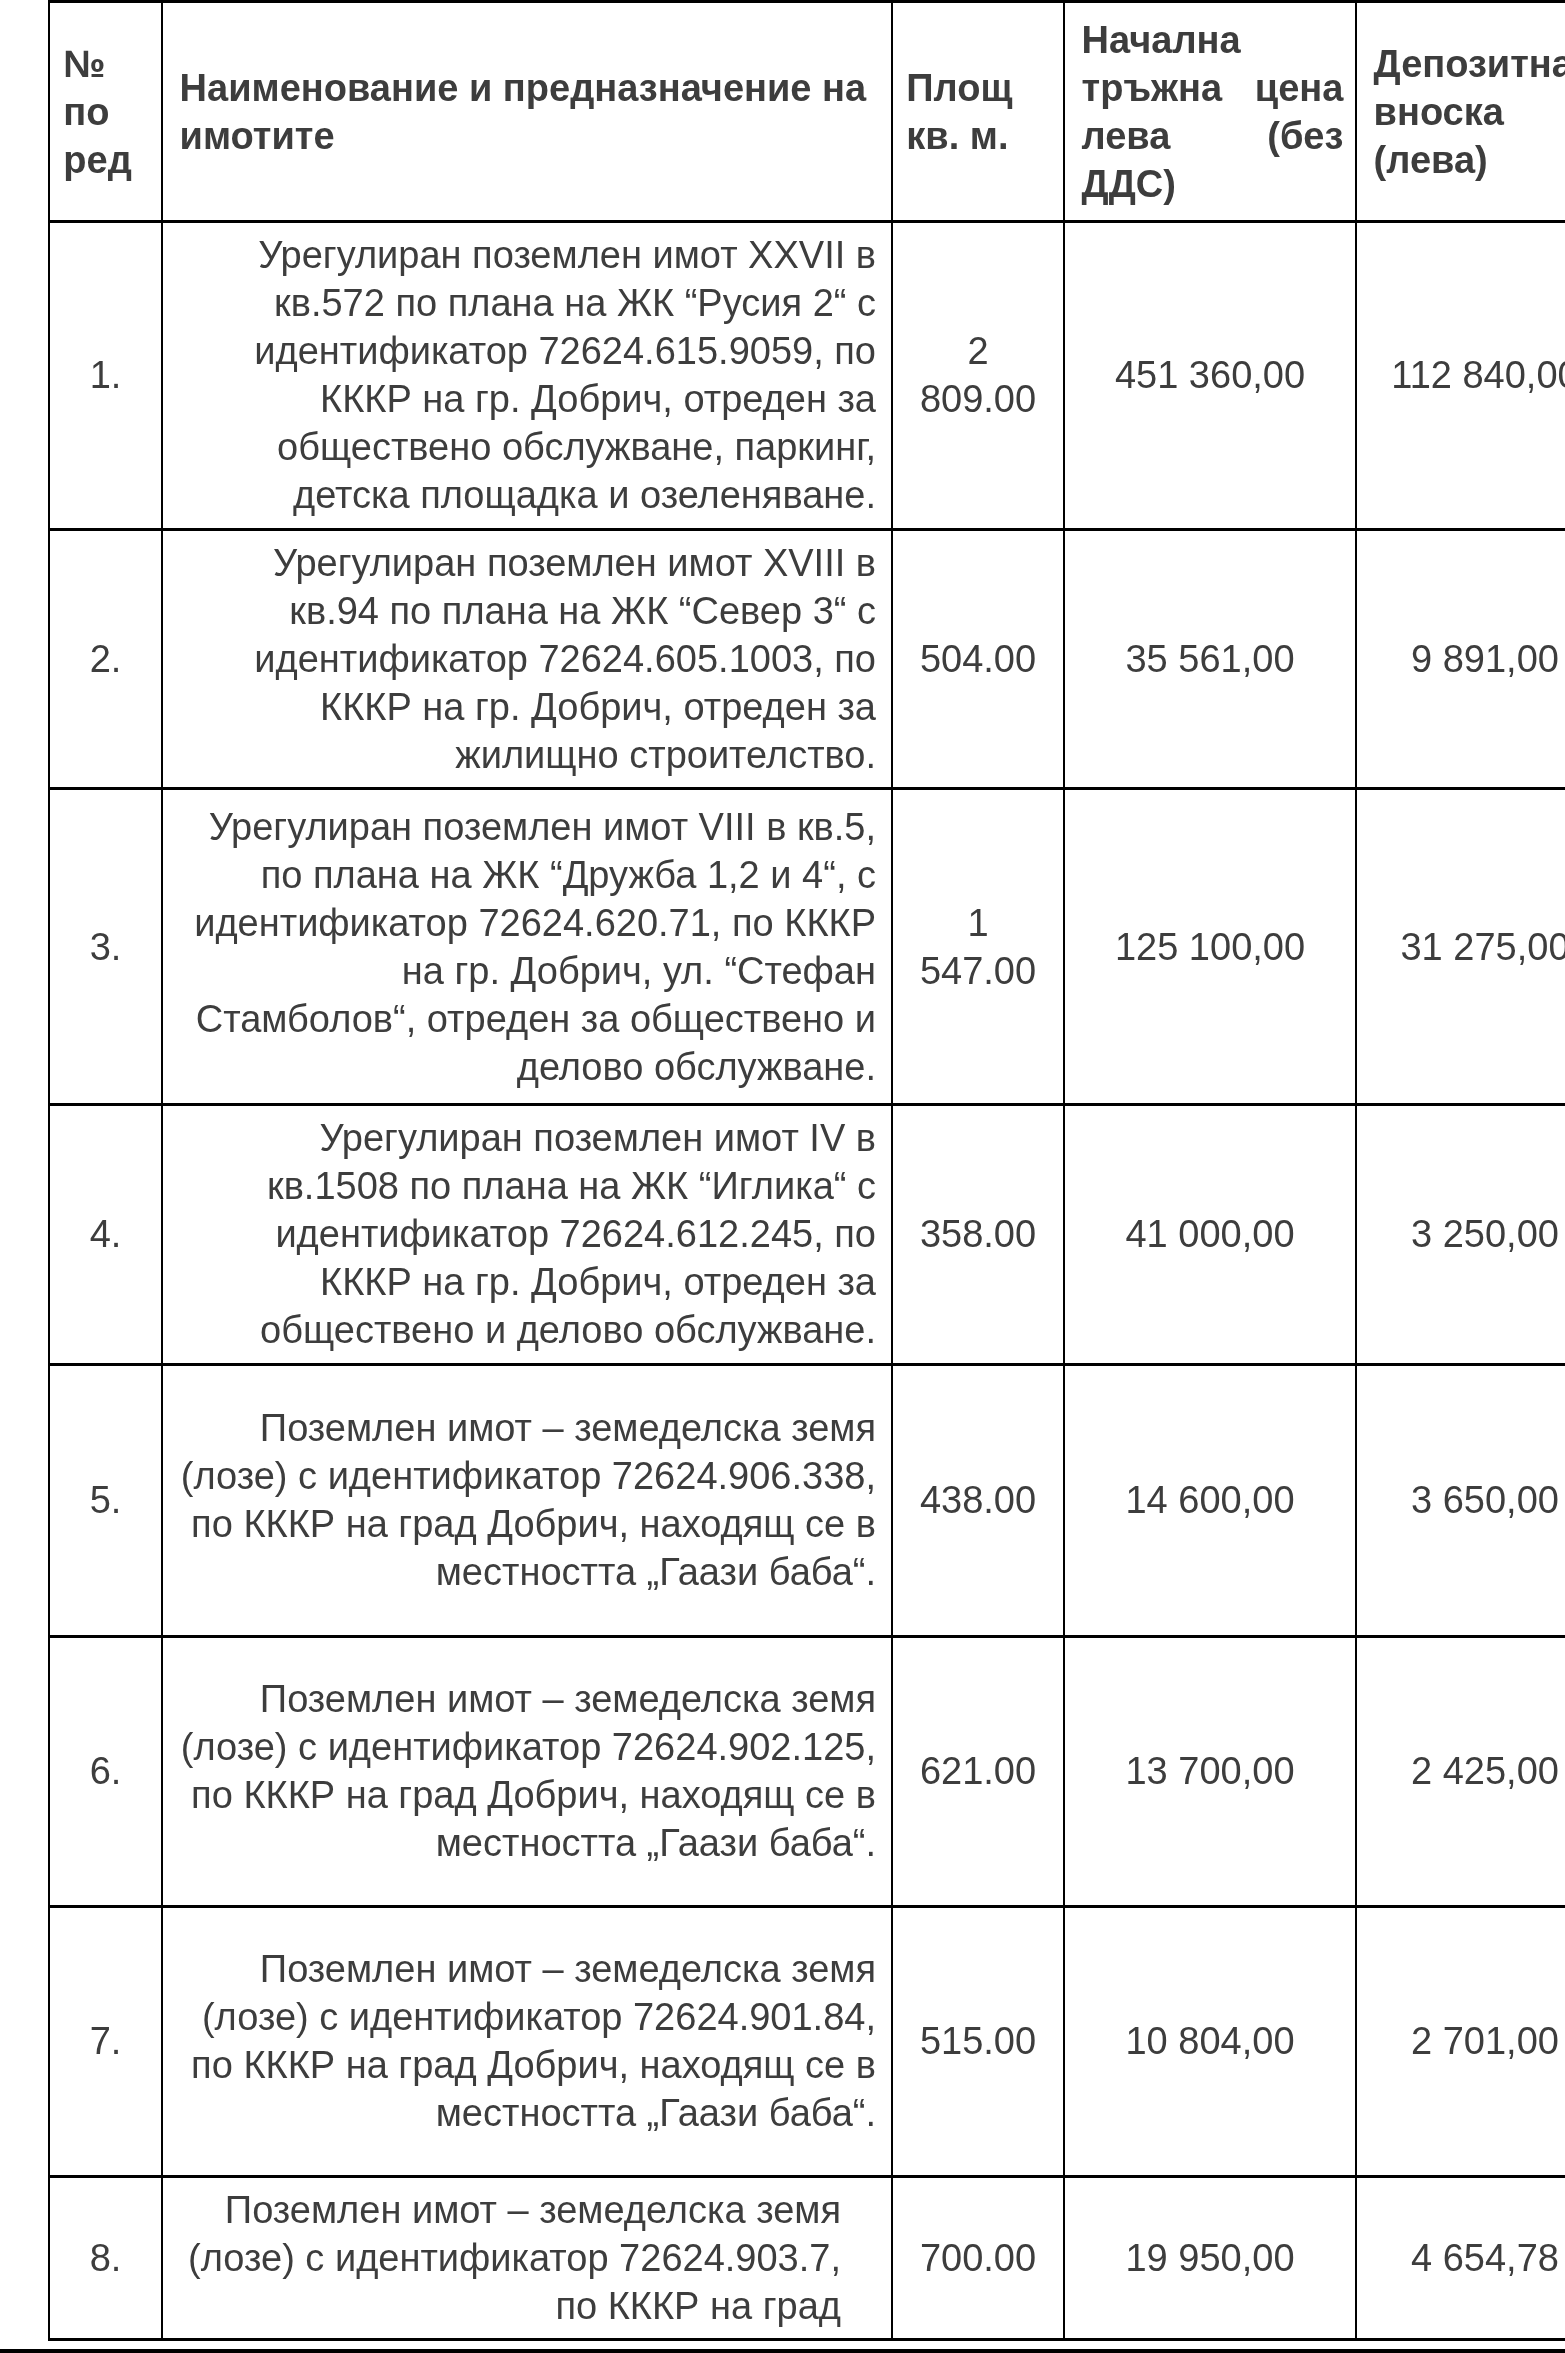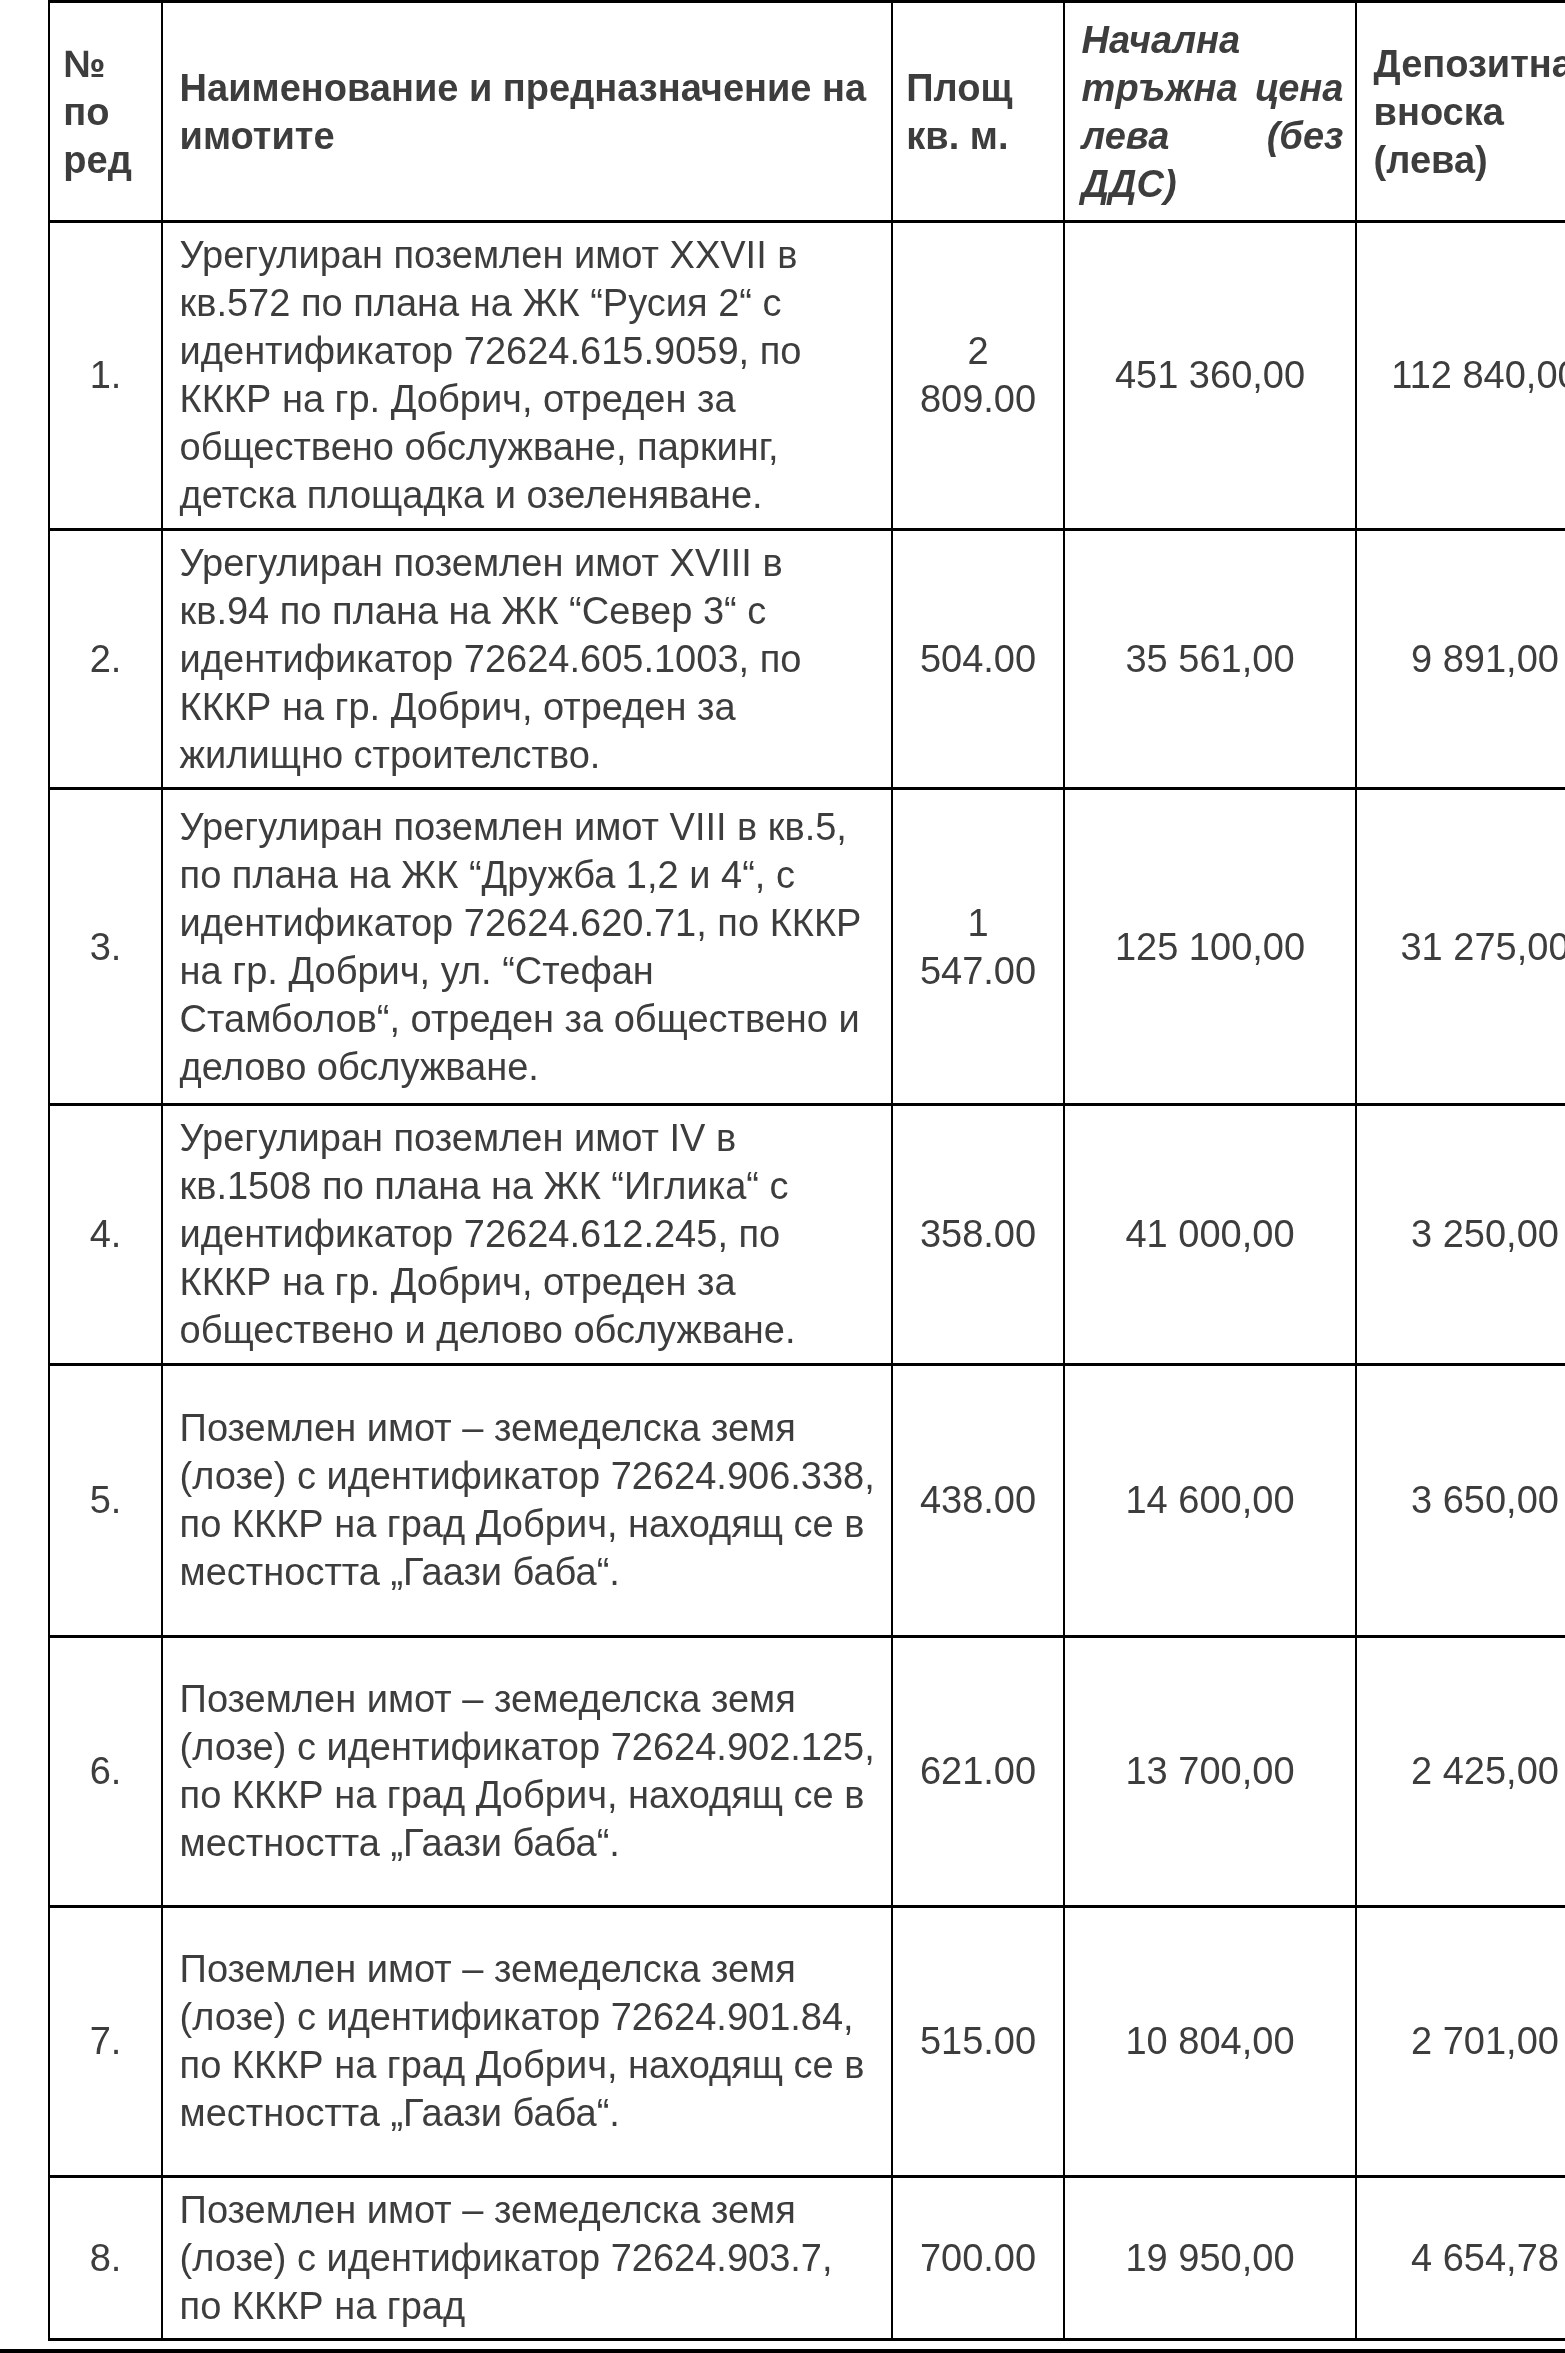--- a/index.html
+++ b/index.html
@@ -33,24 +33,24 @@
     overflow:hidden;
     box-sizing:border-box;
   }
   thead tr{height:220px;}
   th{
     font-weight:bold;text-align:left;
     padding:10px 11.6px 10px 16.6px;
   }
   th.h-num{padding-left:13.3px;padding-right:13.3px;}
   th.h-area{padding-left:13.3px;padding-right:11.6px;}
-  th.h-price{text-align:justify;font-style:italic;}
+  th.h-price{text-align:justify;}
   td{padding:8.3px 11.6px;}
   td.num{text-align:center;}
-  td.name{text-align:left;padding:8.3px 15px 8.3px 16.6px;}
+  td.name{text-align:right;padding:8.3px 15px 8.3px 16.6px;}
   td.area,td.price,td.deposit{text-align:center;}
   tr.r1{height:307px;}
   tr.r2{height:258px;}
   tr.r3{height:316px;}
   tr.r4{height:259px;}
   tr.r5{height:272px;}
   tr.r6{height:270px;}
   tr.r7{height:270px;}
   tr.r8{height:152px;}
   tr.r8 td.name{padding-right:50px;border-radius:22px;}

